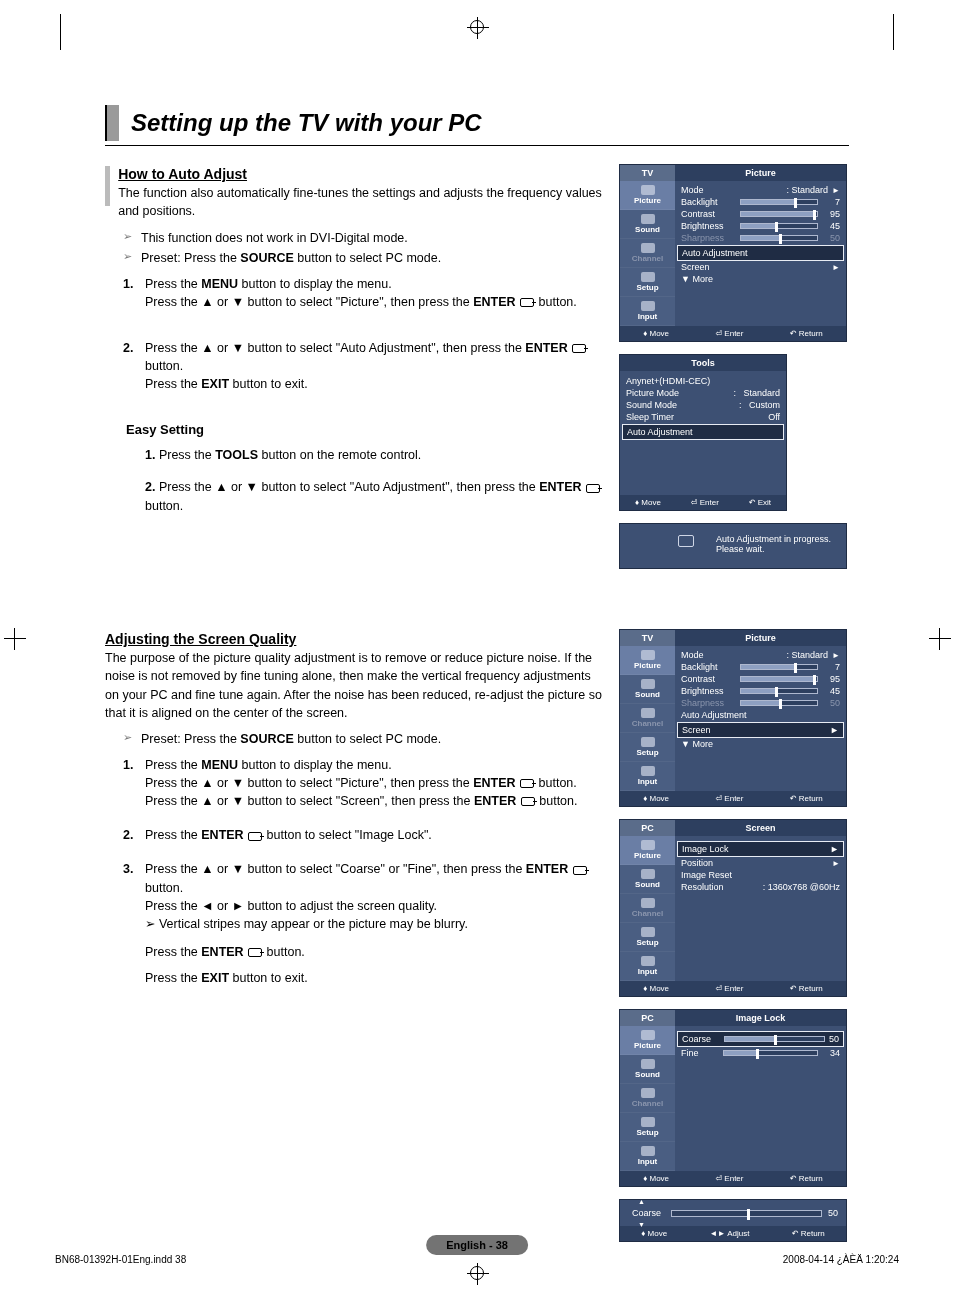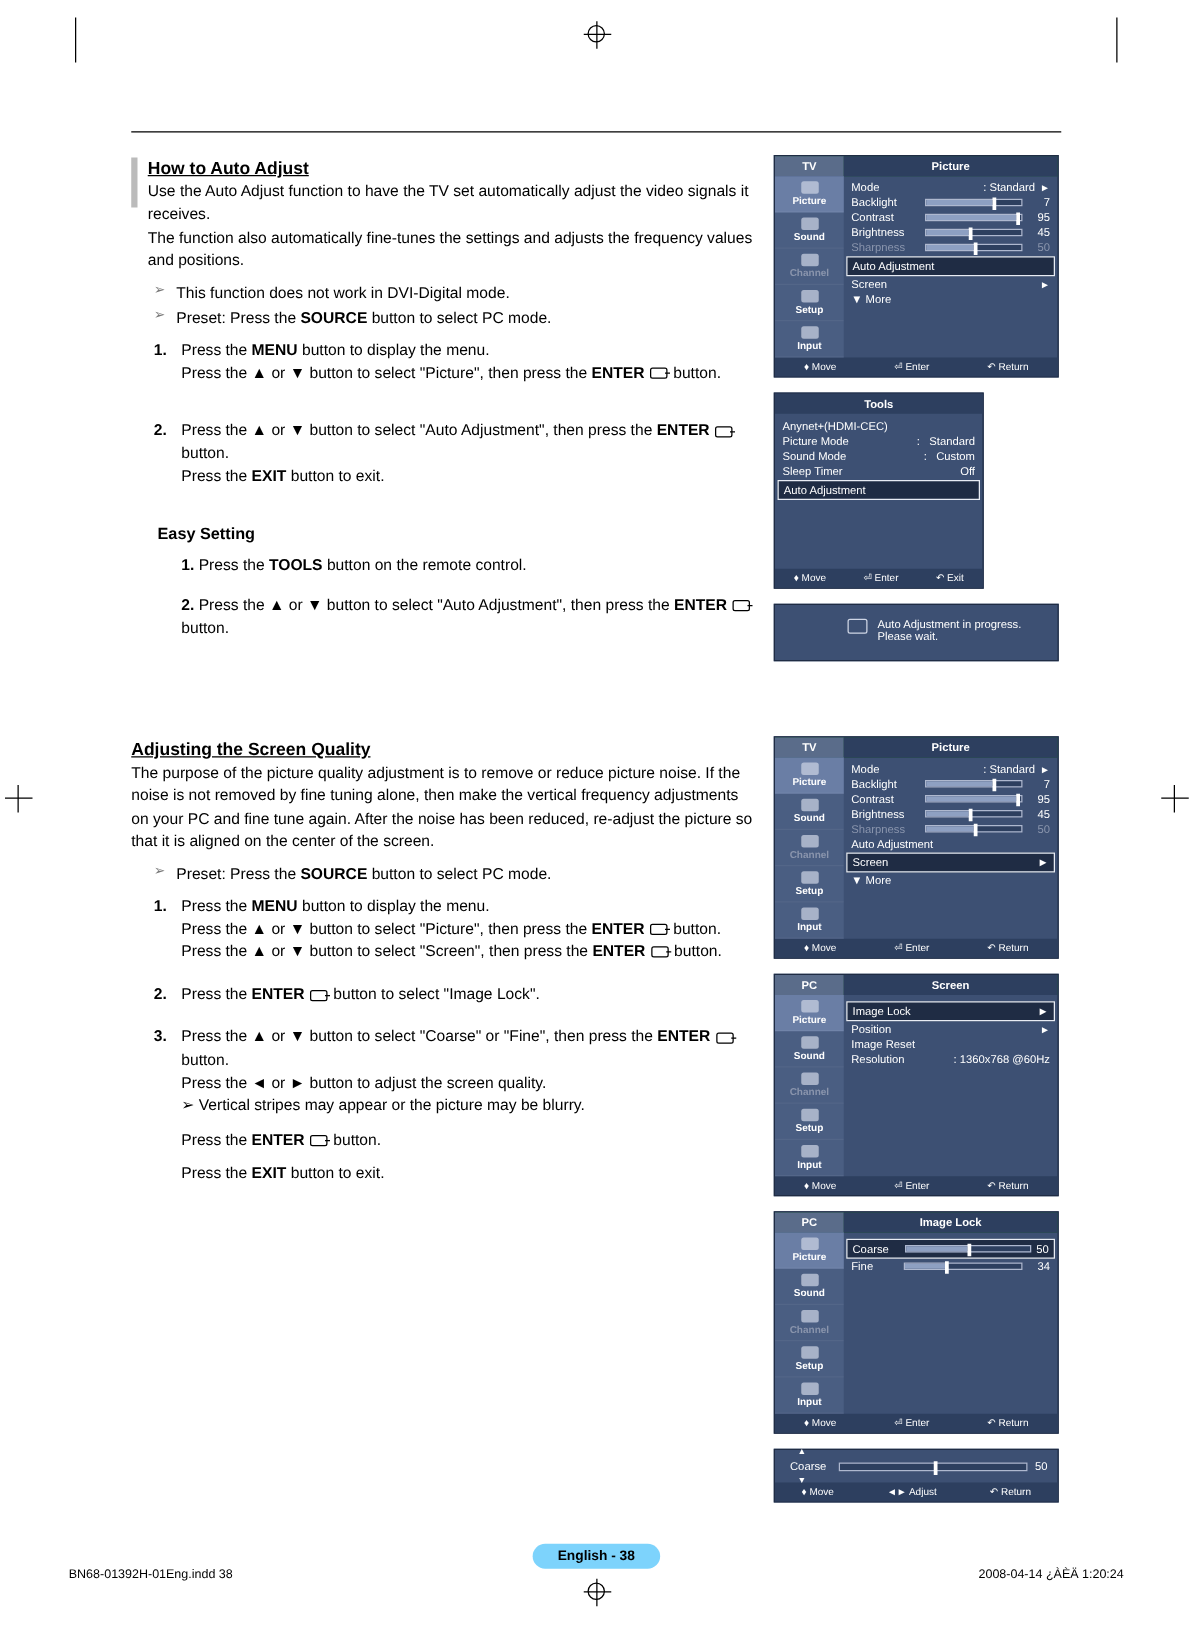--- a/index.html
+++ b/index.html
@@ -63,56 +63,59 @@
   .osd-row .arrow{ font-size:8px;}
   .hi-row { background:#1f2c44; padding:2px 4px; margin:1px -4px; display:flex; justify-content:space-between; border:1px solid #e8ecf4;}
   .osd-footer { display:flex; justify-content:space-around; background:#2d3f5f; padding:3px 0; font-size:8px;}
   .tools { width:168px; margin-bottom:12px; background:#3d5073; color:#fff; font-size:9px; border:1px solid #1f2c44;}
   .tools-h { text-align:center; background:#2d3f5f; padding:3px 0; font-weight:bold;}
   .tools-b { padding:4px 6px;}
   .tools-b .trow{ display:flex; justify-content:space-between; padding:1px 0;}
   .tools-b .trow.hi{ background:#1f2c44; margin:1px -4px; padding:2px 4px; border:1px solid #e8ecf4;}
   .tools-f { display:flex; justify-content:space-around; background:#2d3f5f; padding:3px 0; font-size:8px;}
   .msg { width:228px; background:#3d5073; color:#fff; font-size:9px; border:1px solid #1f2c44; padding:10px 10px 14px; margin-bottom:12px;}
-  .msg .mrow{ display:flex; gap:8px;padding-left:48px;}
+  .msg .mrow{ display:flex; gap:22px;padding-left:48px;}
   .msg .micon{ width:16px; height:12px; border:1px solid #cfd6e6; border-radius:2px; flex:0 0 auto; margin-top:1px;}
   .adjbar { width:228px; background:#3d5073; color:#fff; font-size:9px; border:1px solid #1f2c44; margin-bottom:12px;}
   .adjbar .ab-top{ display:flex; align-items:center; padding:6px 8px; gap:6px;}
   .adjbar .ab-label{ position:relative; padding:2px 4px;}
   .adjbar .ab-label::before{content:"▲"; position:absolute; top:-8px; left:10px; font-size:7px;}
   .adjbar .ab-label::after{content:"▼"; position:absolute; bottom:-8px; left:10px; font-size:7px;}
   .adjbar .ab-slider{ flex:1; height:7px; background:#2d3f5f; border:1px solid #aeb8cf; position:relative;}
   .adjbar .ab-slider .t{ position:absolute; top:-2px; width:3px; height:11px; background:#fff;}
   .adjbar .ab-f{ display:flex; justify-content:space-around; background:#2d3f5f; padding:3px 0; font-size:8px;}
-  .page-num { position:absolute; left:50%; transform:translateX(-50%); bottom:60px; background:#7dd3fc; border-radius:10px; padding:4px 20px; font-size:11px; font-weight:bold;}
+  .page-num { position:absolute; left:50%; transform:translateX(-50%); bottom:60px; background:#737373; border-radius:10px; padding:4px 20px; font-size:11px; font-weight:bold;}
   .footer-line{ position:absolute; left:55px; right:55px; bottom:50px; font-size:10px; color:#000; display:flex; justify-content:space-between;}
   .section2 { margin-top: 48px;}
   .tight li{ margin-bottom: 16px !important;}
   .para{ margin-bottom:6px;}
 </style>
 </head>
 <body>
 
 <div class="sheet">
   <div class="vrule l"></div>
   <div class="vrule r"></div>
   <div class="topmark"></div>
   <div class="crop l"></div>
   <div class="crop r"></div>
 
   <div class="content">
+    <div class="title-bar">
+      <div class="title-accent"></div>
+      <div class="title-text">Setting up the TV with your PC</div>
+    </div>
     <hr class="hr-main">
 
     <div class="columns">
       <div class="left">
         <div class="side-accent">
           <div class="bar"></div>
           <div>
             <div class="sub">How to Auto Adjust</div>
-            <div>Use the Auto Adjust function to have the TV set automatically adjust the video signals it receives.</div>
             <div>The function also automatically fine-tunes the settings and adjusts the frequency values and positions.</div>
           </div>
         </div>
         <ul class="note-list">
           <li><span>This function does not work in DVI-Digital mode.</span></li>
           <li><span>Preset: Press the </span><b>SOURCE</b><span> button to select PC mode.</span></li>
         </ul>
         <ol class="steps">
           <li><span class="num">1.</span>
             <span>Press the </span><b>MENU</b><span> button to display the menu.</span><br>

